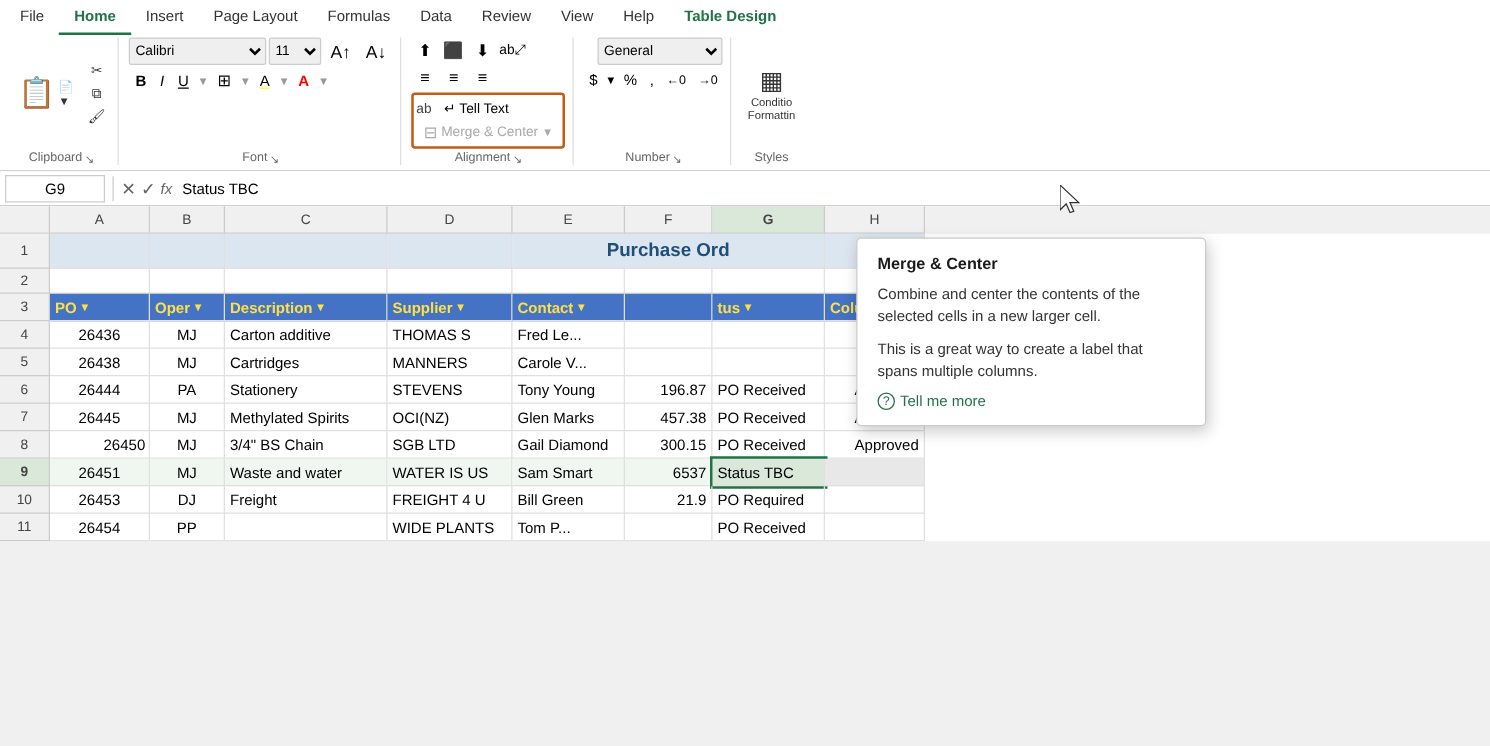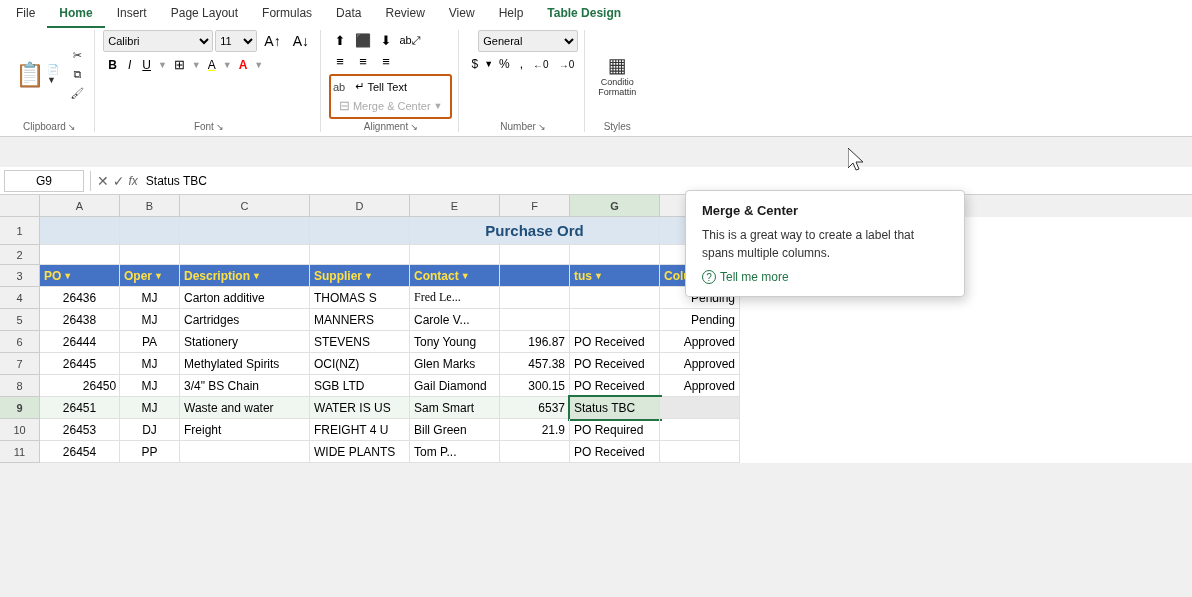--- a/index.html
+++ b/index.html
@@ -33,21 +33,21 @@
     .font-btn.underline { text-decoration: underline; }
     .align-btn { width: 22px; height: 20px; display: flex; align-items: center; justify-content: center; cursor: pointer; border-radius: 2px; font-size: 13px; }
 
     
     .wrap-merge-group { border: 2px solid #c55a11; border-radius: 3px; padding: 2px; background: #fff; }
 
     
     .number-select { width: 100px; height: 22px; font-size: 11px; border: 1px solid #ccc; border-radius: 2px; }
 
     
-    .formula-bar { display: flex; align-items: center; background: #fff; border-bottom: 1px solid #d0d0d0; padding: 2px 4px; gap: 4px; height: 28px; margin-top: 30px; }
+    .formula-bar { display: flex; align-items: center; background: #fff; border-bottom: 1px solid #d0d0d0; padding: 2px 4px; gap: 4px; height: 28px; }
     .cell-ref { width: 80px; height: 22px; border: 1px solid #ccc; text-align: center; font-size: 12px; padding: 2px 4px; }
     .formula-divider { width: 1px; height: 20px; background: #ccc; margin: 0 2px; }
     .formula-icons { display: flex; gap: 4px; align-items: center; color: #666; font-size: 14px; }
     .formula-input { flex: 1; border: none; outline: none; font-size: 12px; padding: 2px 4px; }
     .fx-label { color: #666; font-size: 12px; font-style: italic; }
 
     
     .spreadsheet { background: #fff; }
     .row-col-headers { display: flex; }
     .corner { width: 40px; height: 22px; background: #f0f0f0; border-right: 1px solid #ccc; border-bottom: 1px solid #ccc; }
@@ -309,21 +309,21 @@
           <div class="cell header-row" style="width:70px;"></div>
           <div class="cell header-row" style="width:90px;">tus <span class="dropdown-arrow">▼</span></div>
           <div class="cell header-row" style="width:80px;">Column <span class="dropdown-arrow">▼</span></div>
         </div>
 
         <div class="grid-row" style="height:22px;">
           <div class="cell centered" style="width:80px;">26436</div>
           <div class="cell centered" style="width:60px;">MJ</div>
           <div class="cell" style="width:130px;">Carton additive</div>
           <div class="cell" style="width:100px;">THOMAS S</div>
-          <div class="cell" style="width:90px;font-family:Liberation Serif, serif;">Fred Le...</div>
+          <div class="cell" style="width:90px;">Fred Le...</div>
           <div class="cell" style="width:70px;"></div>
           <div class="cell" style="width:90px;"></div>
           <div class="cell right" style="width:80px;">Pending</div>
         </div>
 
         <div class="grid-row" style="height:22px;">
           <div class="cell centered" style="width:80px;">26438</div>
           <div class="cell centered" style="width:60px;">MJ</div>
           <div class="cell" style="width:130px;">Cartridges</div>
           <div class="cell" style="width:100px;">MANNERS</div>
@@ -397,20 +397,21 @@
           <div class="cell right" style="width:70px;"></div>
           <div class="cell" style="width:90px;">PO Received</div>
           <div class="cell" style="width:80px;"></div>
         </div>
       </div>
     </div>
   </div>
 
   <div class="tooltip-box">
     <div class="tooltip-title">Merge &amp; Center</div>
+    <div class="tooltip-text">Combine and center the contents of the selected cells in a new larger cell.</div>
     <div class="tooltip-text">This is a great way to create a label that spans multiple columns.</div>
     <a class="tooltip-link">
       <span style="border:1px solid #217346;border-radius:50%;width:14px;height:14px;display:inline-flex;align-items:center;justify-content:center;font-size:10px;color:#217346;">?</span>
       <span>Tell me more</span>
     </a>
   </div>
 
   <div style="position:absolute; top:148px; left:848px; pointer-events:none; z-index:200;">
     <svg width="20" height="24" viewBox="0 0 20 24">
       <polygon points="0,0 0,20 5,15 8,22 11,21 8,14 15,14" fill="white" stroke="#333" stroke-width="1"></polygon>

